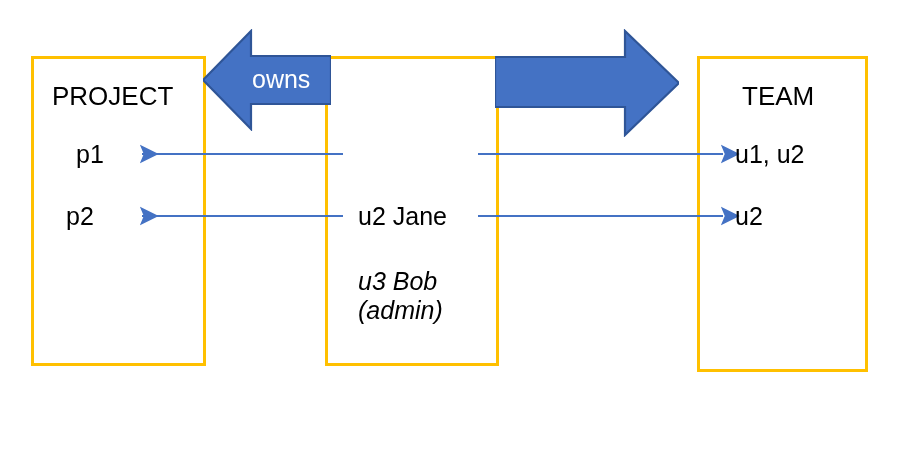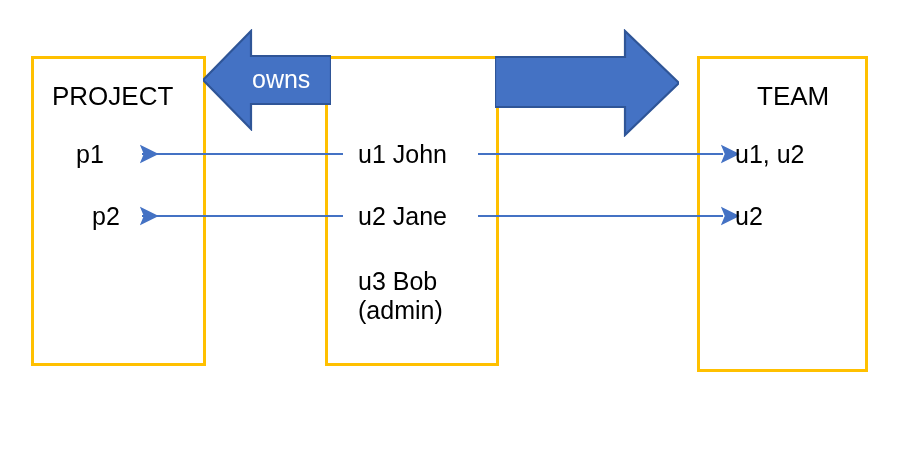--- a/index.html
+++ b/index.html
@@ -32,35 +32,35 @@
   
   .entity-title {
     position: absolute;
     font-size: 26px;
     color: #000000;
     line-height: 1;
     white-space: nowrap;
   }
   #title-project { left: 52px;  top: 83px; }
   #title-user    { left: 367px; top: 83px; }
-  #title-team    { left: 742px; top: 83px; margin-left: 15px; }
+  #title-team    { left: 742px; top: 83px; }
 
   
   .row-label {
     position: absolute;
     font-size: 25px;
     color: #000000;
     line-height: 1.15;
     white-space: nowrap;
   }
   #label-p1      { left: 76px;  top: 140px; }
-  #label-p2      { left: 92px;  top: 202px; }
+  #label-p2      { left: 66px;  top: 202px; }
   #label-u1      { left: 358px; top: 140px; }
   #label-u2      { left: 358px; top: 202px; }
-  #label-u3      { left: 358px; top: 267px; white-space: normal; width: 140px; }
+  #label-u3      { left: 358px; top: 267px; white-space: normal; width: 140px; font-style: italic; }
   #label-t1      { left: 735px; top: 140px; text-align: right; }
   #label-t2      { left: 735px; top: 202px; }
 
   
   .rel-arrow {
     position: absolute;
   }
   #arrow-owns    { left: 203px; top: 29px;  width: 128px; height: 102px; }
   #arrow-creates { left: 495px; top: 29px;  width: 184px; height: 108px; }
 
@@ -109,21 +109,20 @@
     <line x1="343" y1="216" x2="142" y2="216" stroke="#4472C4" stroke-width="2.2" marker-end="url(#arrowLeft)"></line>
 
     <line x1="478" y1="154" x2="723" y2="154" stroke="#4472C4" stroke-width="2.2" marker-end="url(#arrowRight)"></line>
 
     <line x1="478" y1="216" x2="723" y2="216" stroke="#4472C4" stroke-width="2.2" marker-end="url(#arrowRight)"></line>
   </svg>
 
   <div class="row-label" id="label-p1">p1</div>
   <div class="row-label" id="label-p2">p2</div>
 
-  <div class="row-label" id="label-u1">u1 John</div>
   <div class="row-label" id="label-u2">u2 Jane</div>
   <div class="row-label" id="label-u3">u3 Bob (admin)</div>
 
   <div class="row-label" id="label-t1">u1, u2</div>
   <div class="row-label" id="label-t2">u2</div>
 
   <svg class="rel-arrow" id="arrow-owns" viewBox="0 0 128 102">
     <polygon points="0,51 48,2 48,27 128,27 128,75 48,75 48,100" fill="#4472C4" stroke="#2F5597" stroke-width="2.2" stroke-linejoin="miter"></polygon>
   </svg>
   <div class="rel-arrow-label" id="label-owns">owns</div>

